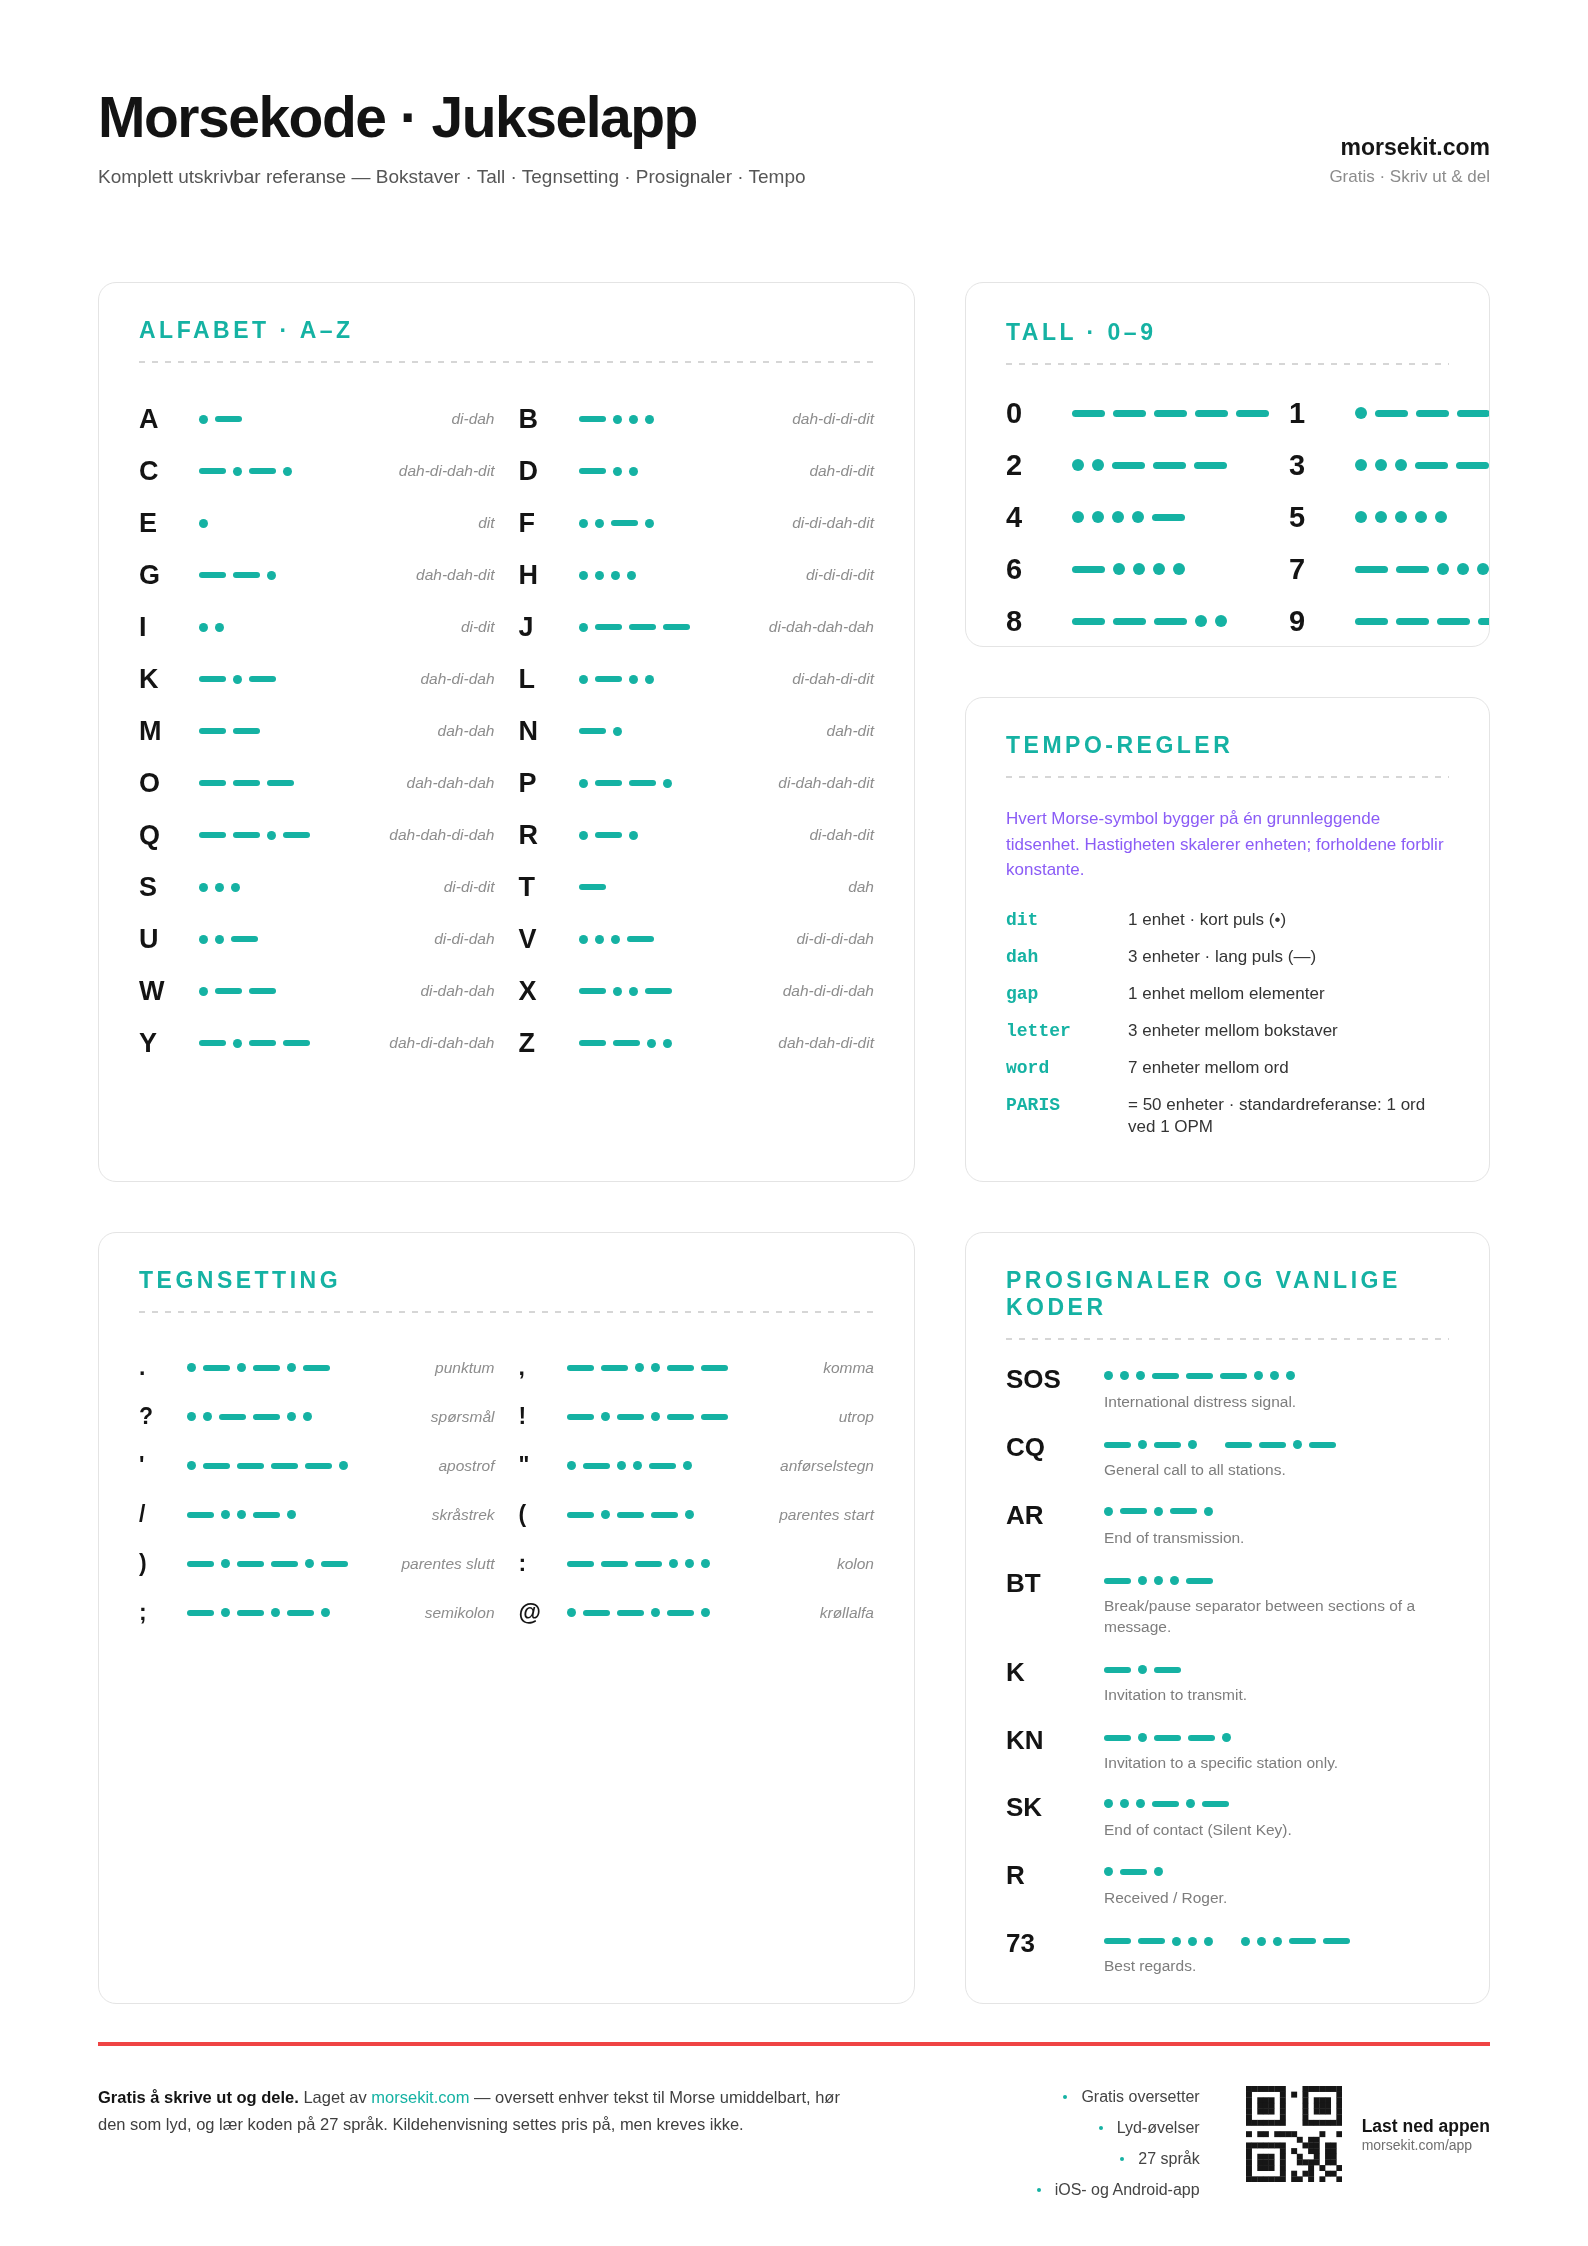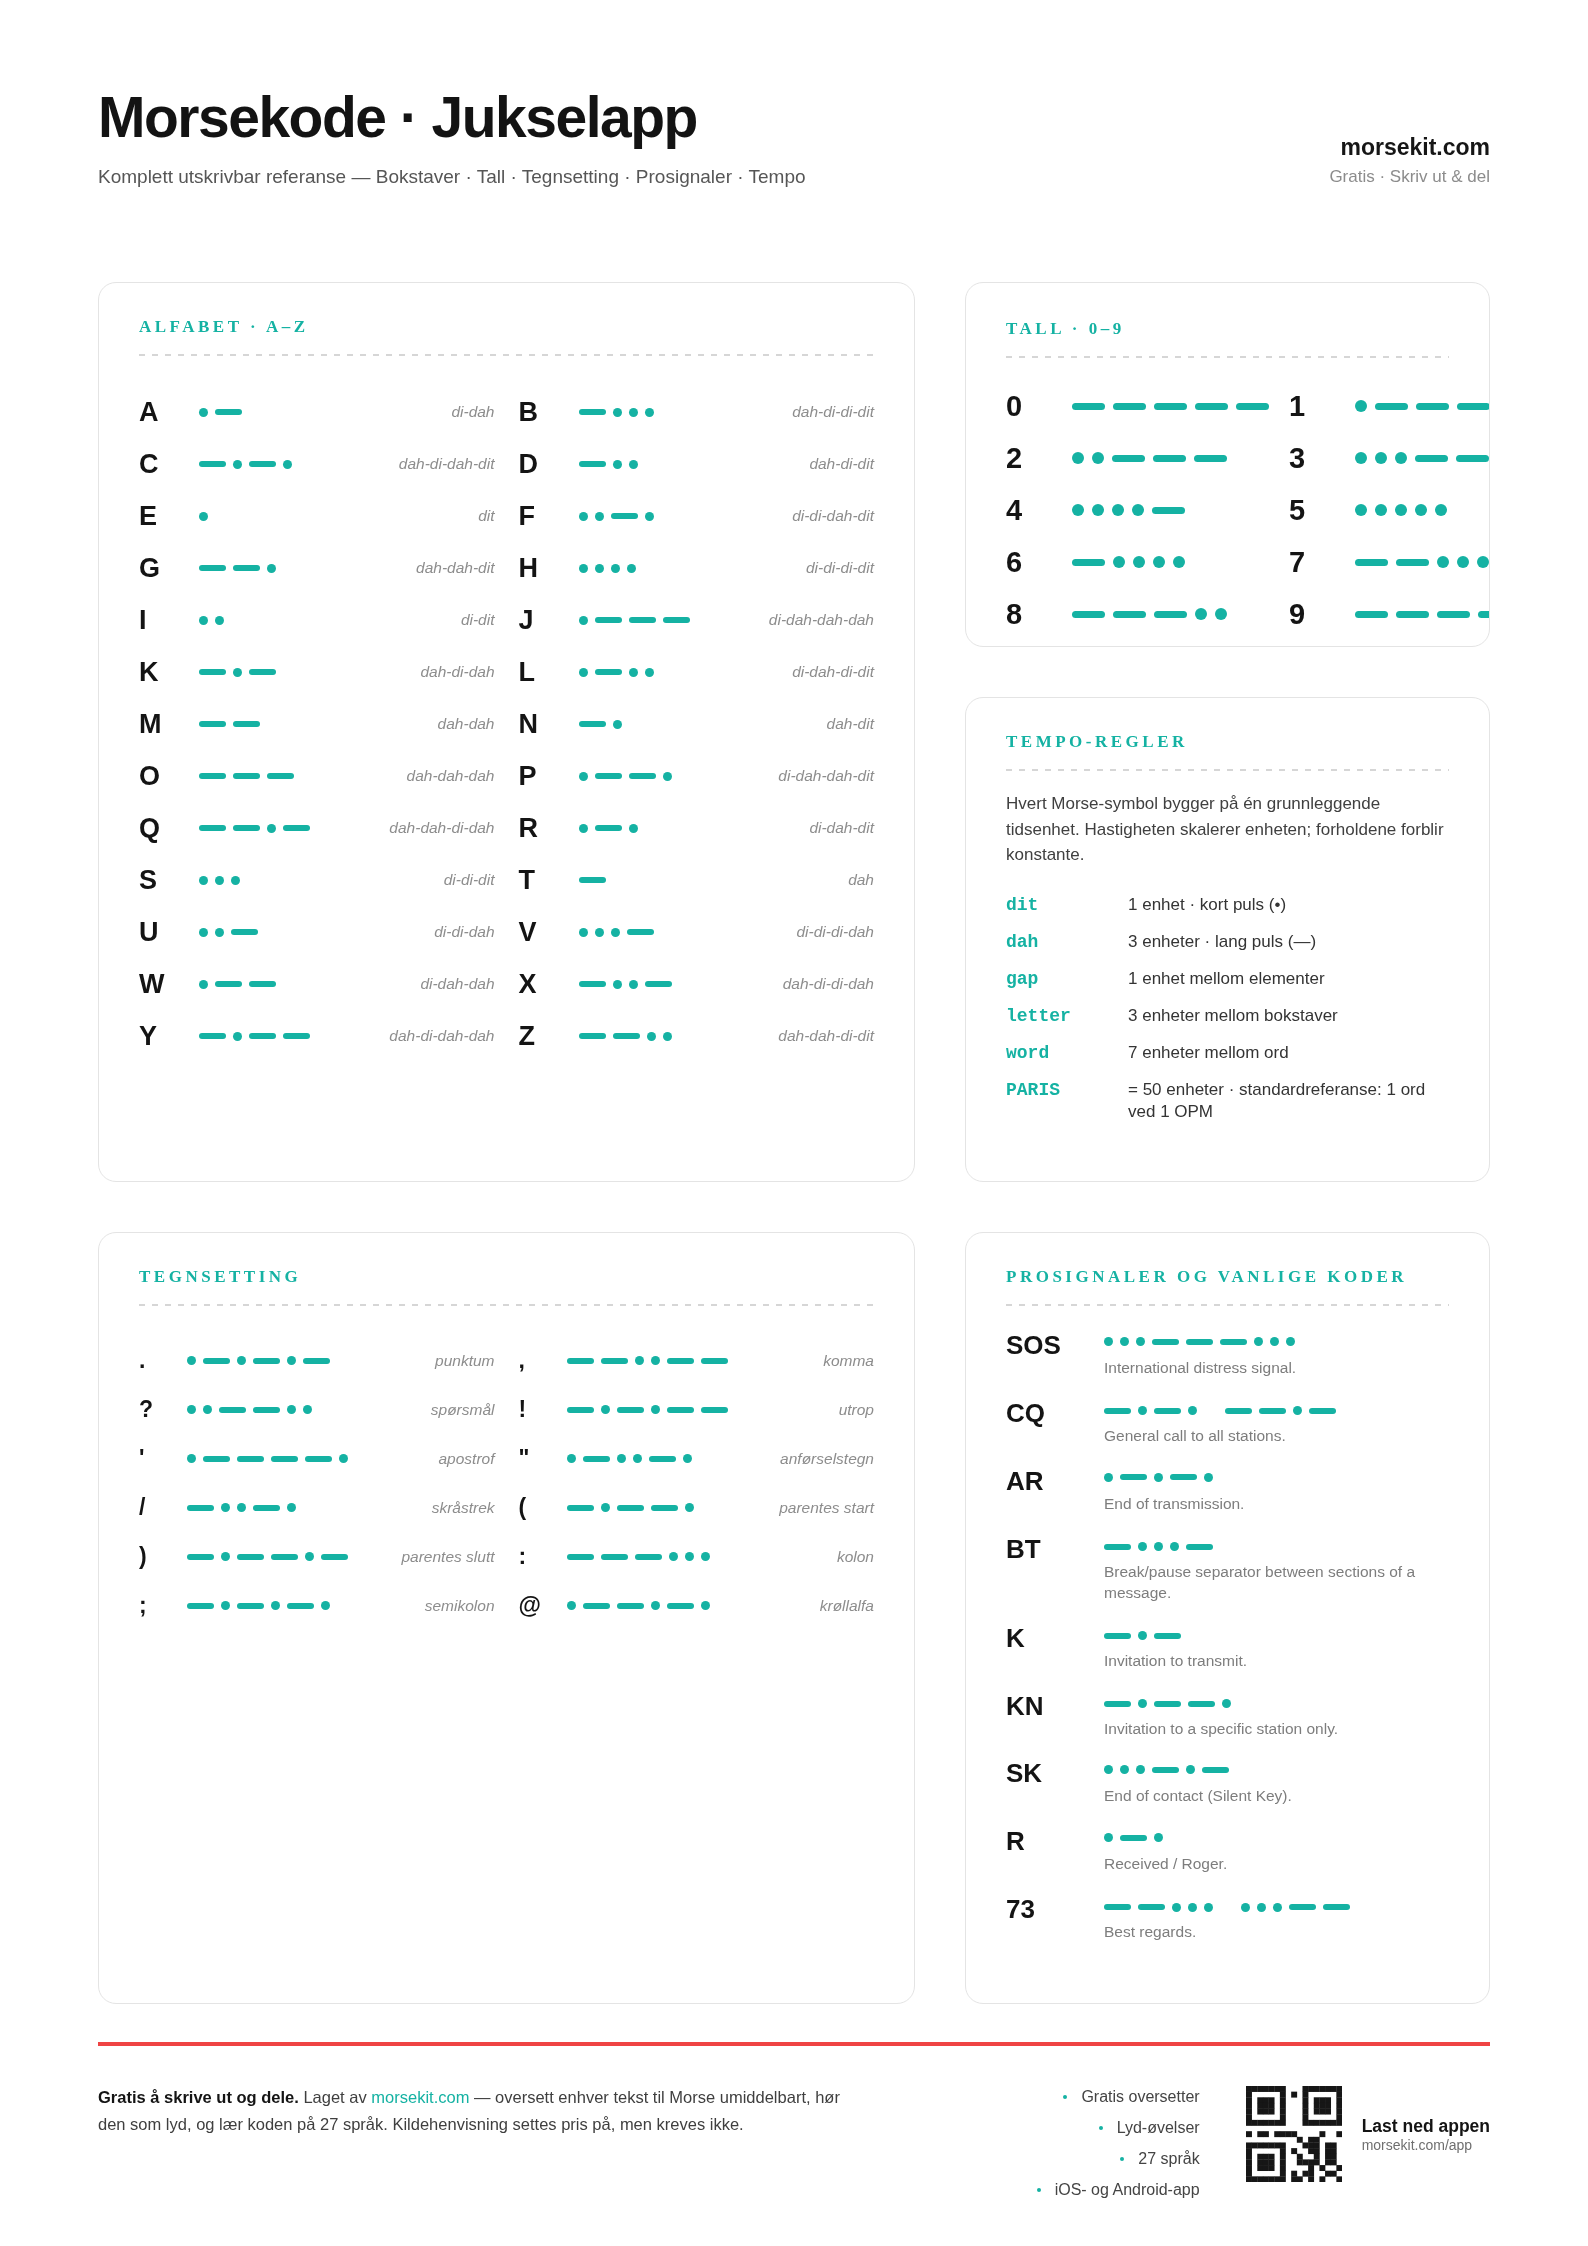--- a/index.html
+++ b/index.html
@@ -27,24 +27,23 @@
 
   .card {
     background: #fff;
     border: 1px solid #e4e4e4;
     border-radius: 18px;
     padding: 34px 40px 28px;
     overflow: hidden;
   }
   .card-heading {
     color: var(--accent, #15b2a3);
-    font-size: 17px;
+    font-size: 23px;
     font-weight: 700;
     letter-spacing: 3.5px;
-    font-family: Liberation Serif, serif;
   }
   .card-divider {
     margin-top: 17px;
     height: 2px;
     background-image: repeating-linear-gradient(90deg, #d6d6d6 0 6px, transparent 6px 13px);
   }
 
   
   .morse { display: inline-flex; align-items: center; gap: 7px; }
   .dot  { width: 9px;  height: 9px; border-radius: 50%; background: var(--accent, #15b2a3); flex: none; }
@@ -68,21 +67,21 @@
   #numbers-card .duo { margin-top: 22px; column-gap: 20px; }
   .num-row { display: grid; grid-template-columns: 66px 1fr; align-items: center; height: 52px; }
   .num-char { font-size: 29px; font-weight: 700; }
 
   #alphabet-card { height: 900px; }
   #punct-card { height: 772px; }
   #tempo-card { height: 485px; }
   #prosigns-card { height: 772px; }
 
   
-  .tempo-intro { margin-top: 20px; font-size: 17px; line-height: 1.5; color: #404040; }
+  .tempo-intro { margin-top: 28px; font-size: 17px; line-height: 1.5; color: #8b5cf6; }
   .rules { margin-top: 26px; }
   .rule { display: grid; grid-template-columns: 122px 1fr; align-items: baseline; margin-top: 15px; }
   .rule-key { font-family: "Liberation Mono", monospace; font-weight: 700; font-size: 18px; color: var(--accent, #15b2a3); }
   .rule-desc { font-size: 17px; color: #343434; line-height: 1.3; }
 
   
   .prosigns { margin-top: 26px; }
   .prosign { display: grid; grid-template-columns: 98px 1fr; margin-top: 21px; }
   .prosign:first-child { margin-top: 26px; }
   .prosign-label { font-size: 26px; font-weight: 700; line-height: 1; }

